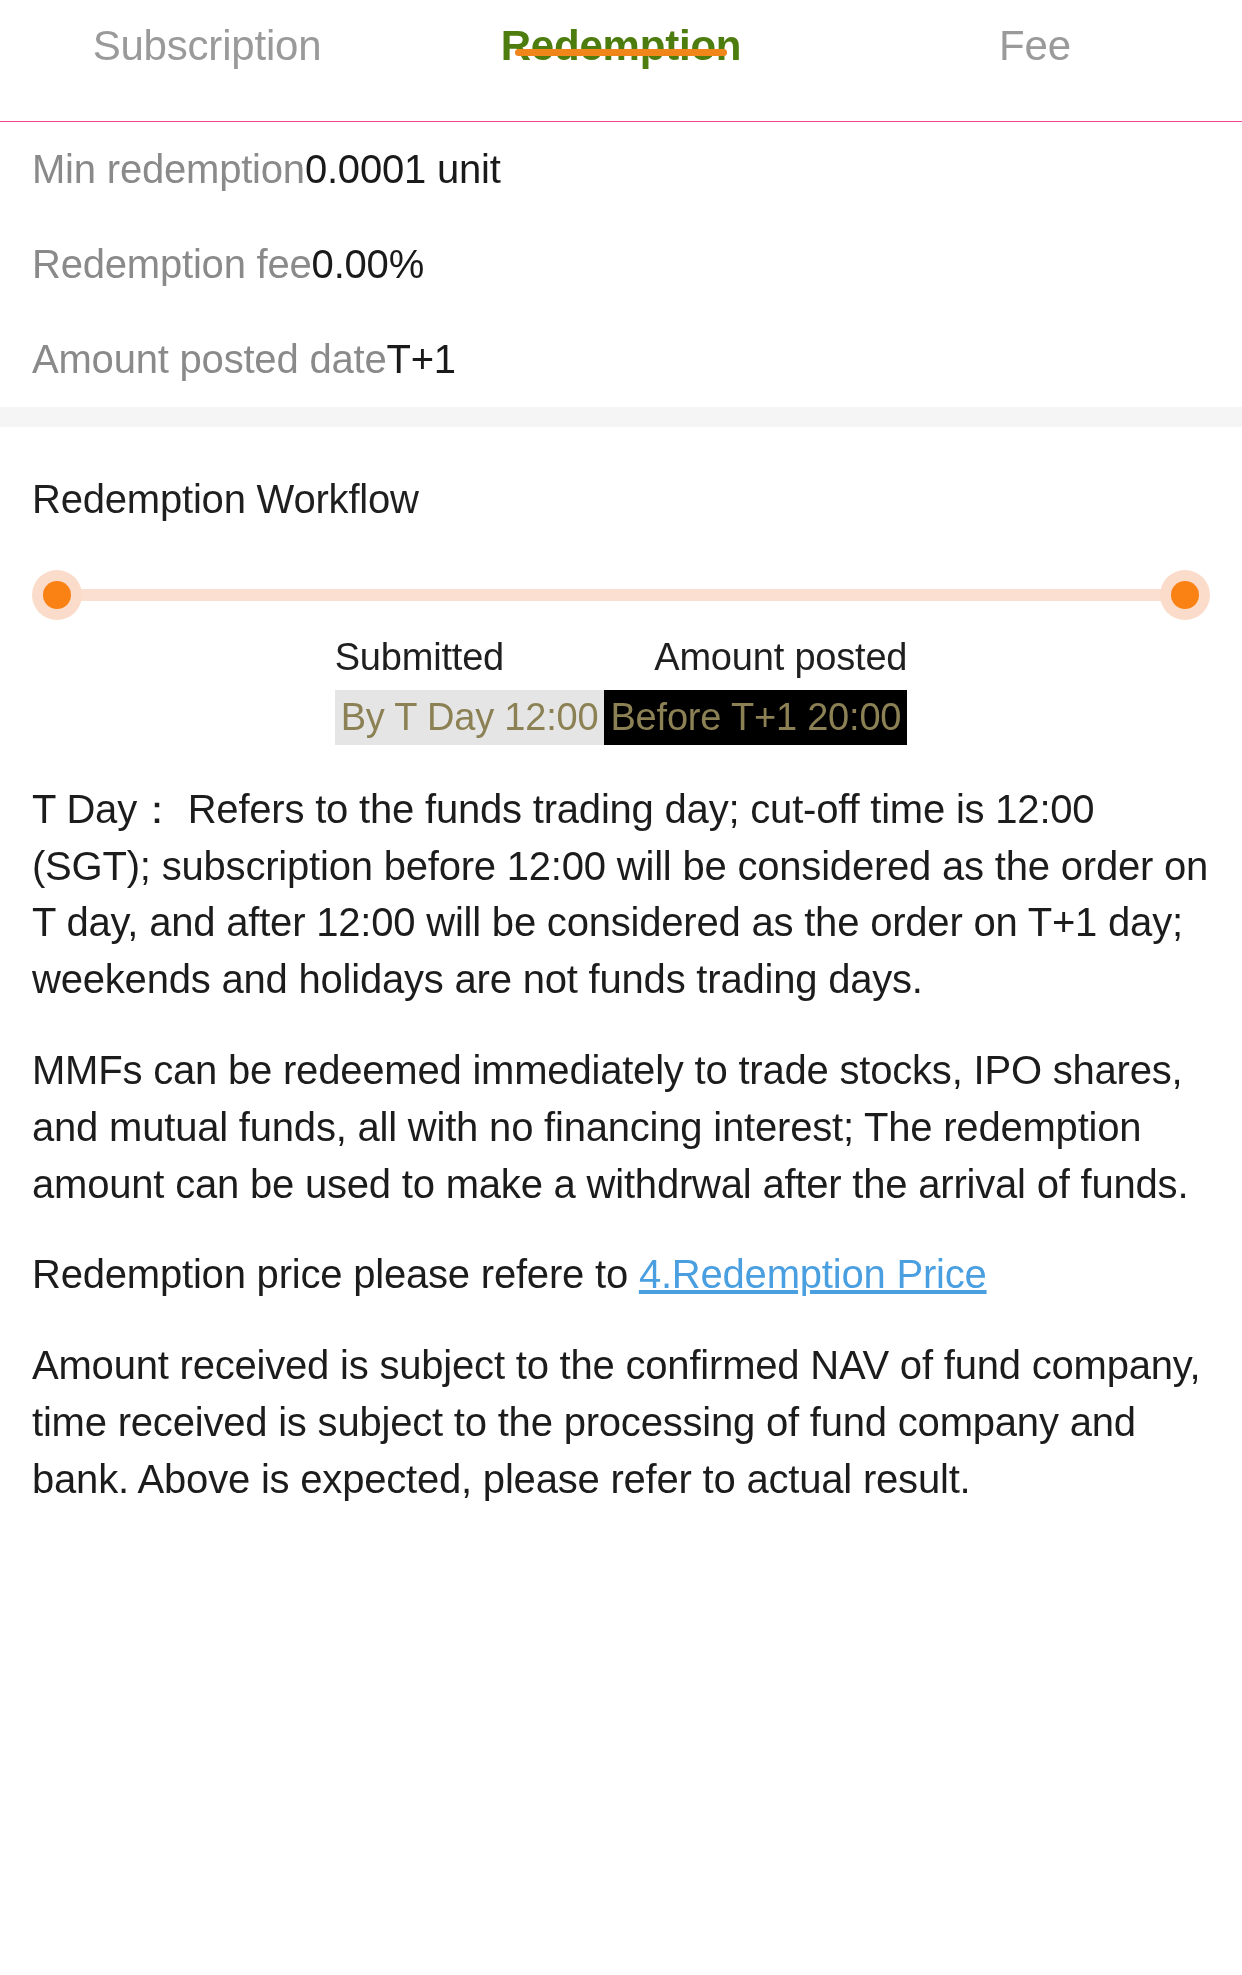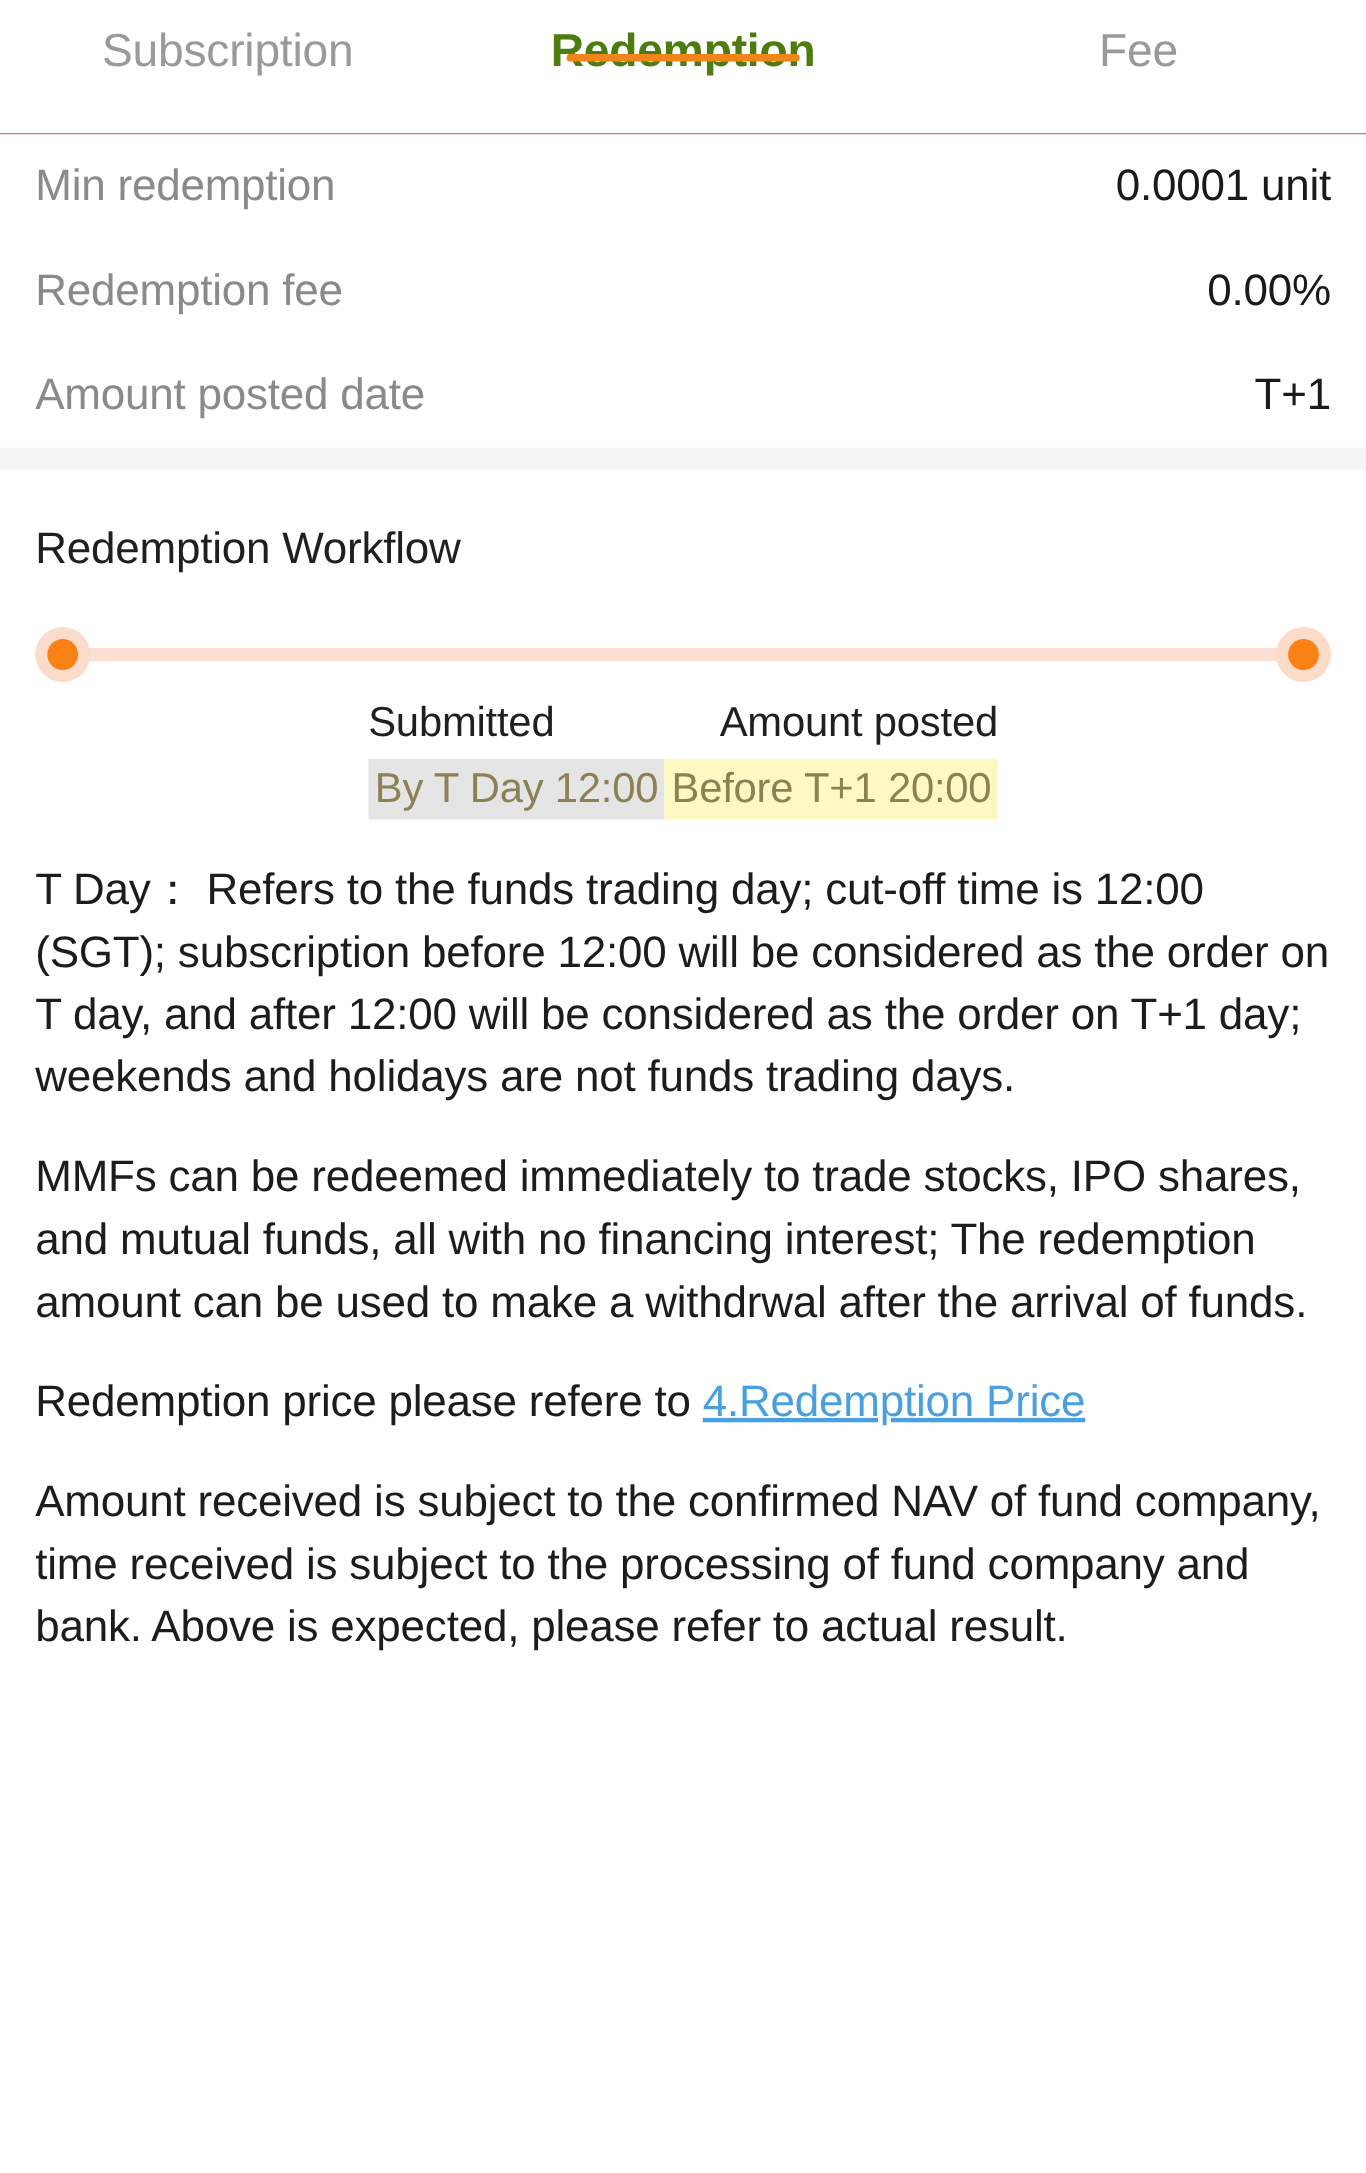--- a/index.html
+++ b/index.html
@@ -65,21 +65,21 @@
   }
   .tab.active .tab-label { color:#4d7c0f;font-weight:bold; }
   .tab.active .tab-underline {
     position:absolute; left:50%; transform:translateX(-50%);
     bottom:14px; width:212px; height:7px; border-radius:4px;
   }
 
   
   .info-list { background:#fff; padding:0 32px; }
   .info-row {
-    display:flex; align-items:center; justify-content:space-between;
+    display:flex; align-items:center; 
     height:95px;
   }
   .info-label { font-size:40px; color:#8a8a8a; letter-spacing:-0.2px; }
   .info-value { font-size:40px; color:#1a1a1a; letter-spacing:-0.2px; }
 
   .band { width:100%; height:20px; background:#f5f5f5; }
 
   
   .workflow { padding:0 32px; background:#fff; }
   .workflow-title {
@@ -177,21 +177,21 @@
       </div>
     </div>
 
     <div class="labels">
       <div class="label-col">
         <div class="label-main">Submitted</div>
         <div><span class="label-sub" style="background: #e5e5e5;">By T Day 12:00</span></div>
       </div>
       <div class="label-col right">
         <div class="label-main">Amount posted</div>
-        <div><span class="label-sub" style="background: #fef9c3;">Before T+1 20:00</span></div>
+        <div><span class="label-sub" style="background: #000000;">Before T+1 20:00</span></div>
       </div>
     </div>
   </div>
 
   <div class="body-text">
     <p class="para">T Day：  Refers to the funds trading day; cut-off time is 12:00 (SGT); subscription before 12:00 will be considered as the order on T day,   and after 12:00 will be considered as the order on T+1 day; weekends and holidays are not funds trading days.</p>
     <p class="para">MMFs can be redeemed immediately to trade stocks, IPO shares, and mutual funds, all with no financing interest; The redemption amount can be used to make a withdrwal after the arrival of funds.</p>
     <p class="para">
       <span>Redemption price please refere to </span><a class="link" href="#">4.Redemption Price</a>
     </p>

